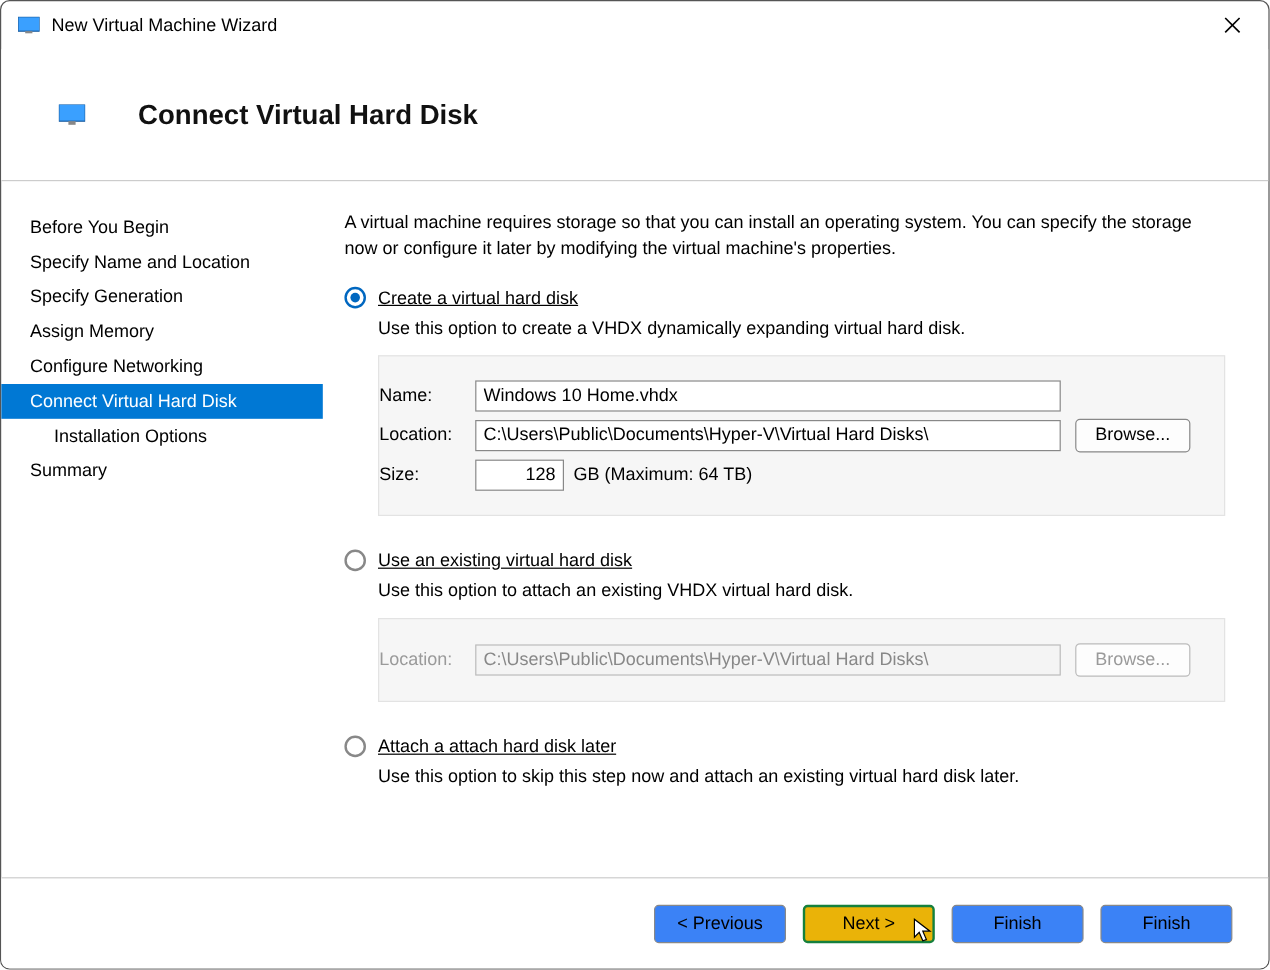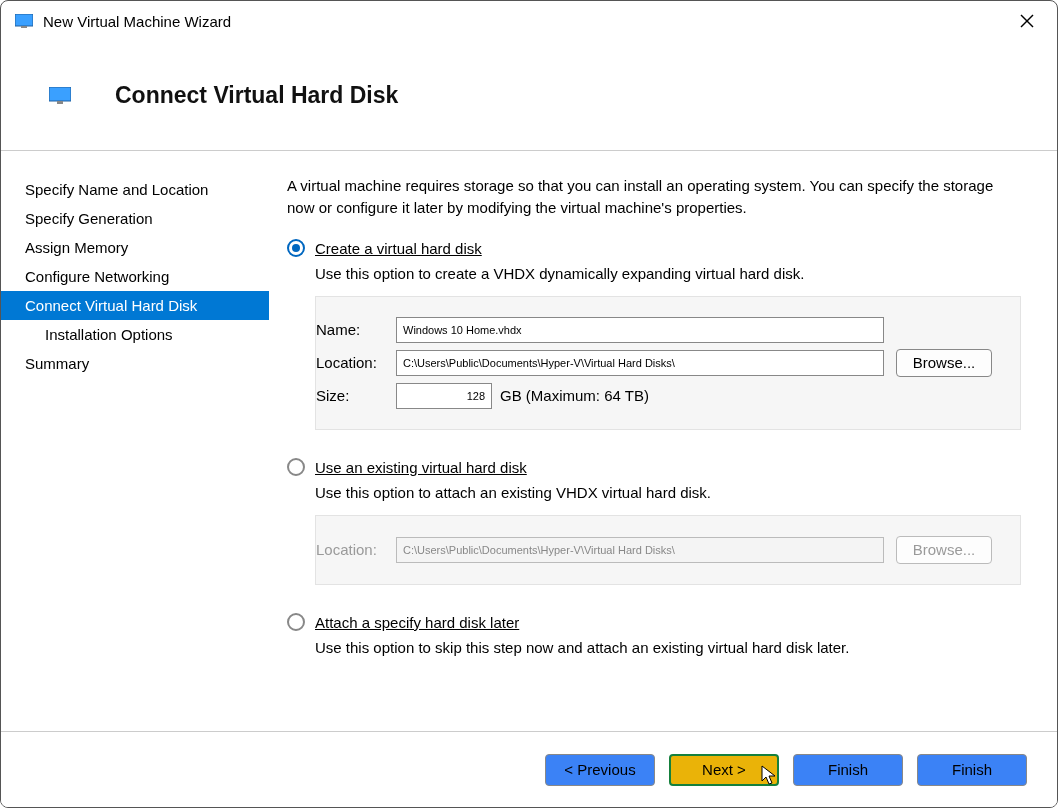--- a/index.html
+++ b/index.html
@@ -102,27 +102,27 @@
     padding:14px 14px 14px 0;
   }
   .row { display:flex; align-items:center; margin:6px 0; }
   .row .lbl { width:80px; font-size:15px; }
   .row .lbl.disabled { color:#9a9a9a; }
   input.txt {
     height:26px;
     border:1px solid #888;
     padding:0 6px;
     font-family:inherit;
-    font-size:11px;
+    font-size:15px;
     background:#fff;
   }
   input.txt.disabled { background:#f4f4f4; color:#888; border-color:#bbb; }
   .name-field { width:488px; }
   .loc-field { width:488px; }
-  .size-field { width:96px; text-align:right; border:1px solid #888; border-bottom:2px solid #0067c0; }
+  .size-field { width:74px; text-align:right; border:1px solid #888; border-bottom:2px solid #0067c0; }
   .size-suffix { margin-left:8px; }
   .browse {
     margin-left:12px;
     width:96px; height:28px;
     border:1px solid #888;
     border-radius:4px;
     background:#fdfdfd;
     font-family:inherit; font-size:15px;
     cursor:pointer;
   }
@@ -183,20 +183,21 @@
     <svg width="22" height="18" viewBox="0 0 22 18">
       <rect x="0" y="0" width="22" height="14" fill="#3aa0ff" stroke="#2060a0"></rect>
       <rect x="8" y="14" width="6" height="3" fill="#888"></rect>
     </svg>
   </span>
   <h1>Connect Virtual Hard Disk</h1>
 </div>
 
 <div class="body">
   <div class="sidebar">
+    <div class="item">Before You Begin</div>
     <div class="item">Specify Name and Location</div>
     <div class="item">Specify Generation</div>
     <div class="item">Assign Memory</div>
     <div class="item">Configure Networking</div>
     <div class="item selected">Connect Virtual Hard Disk</div>
     <div class="item indent">Installation Options</div>
     <div class="item">Summary</div>
   </div>
 
   <div class="content">
@@ -237,21 +238,21 @@
           <span class="lbl disabled">Location:</span>
           <input class="txt loc-field disabled" disabled="" value="C:\Users\Public\Documents\Hyper-V\Virtual Hard Disks\" style="">
           <button class="browse" disabled="">Browse...</button>
         </div>
       </div>
     </div>
 
     <div class="option-block">
       <div class="option-head">
         <span class="radio"></span>
-        <span class="option-label">Attach a specify hard disk later</span>
+        <span class="option-label">Attach a attach hard disk later</span>
       </div>
       <div class="option-desc">Use this option to skip this step now and attach an existing virtual hard disk later.</div>
     </div>
   </div>
 </div>
 
 <div class="footer">
   <button>&lt; Previous</button>
   <button class="default">Next &gt;</button>
   <button>Finish</button>

